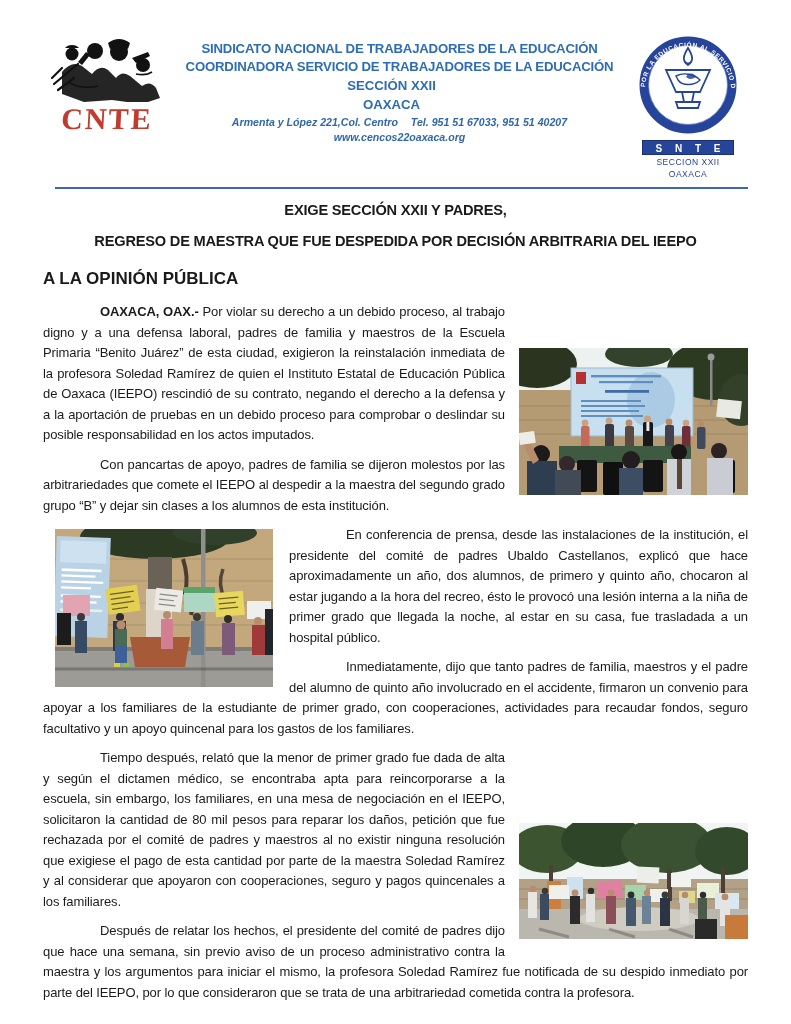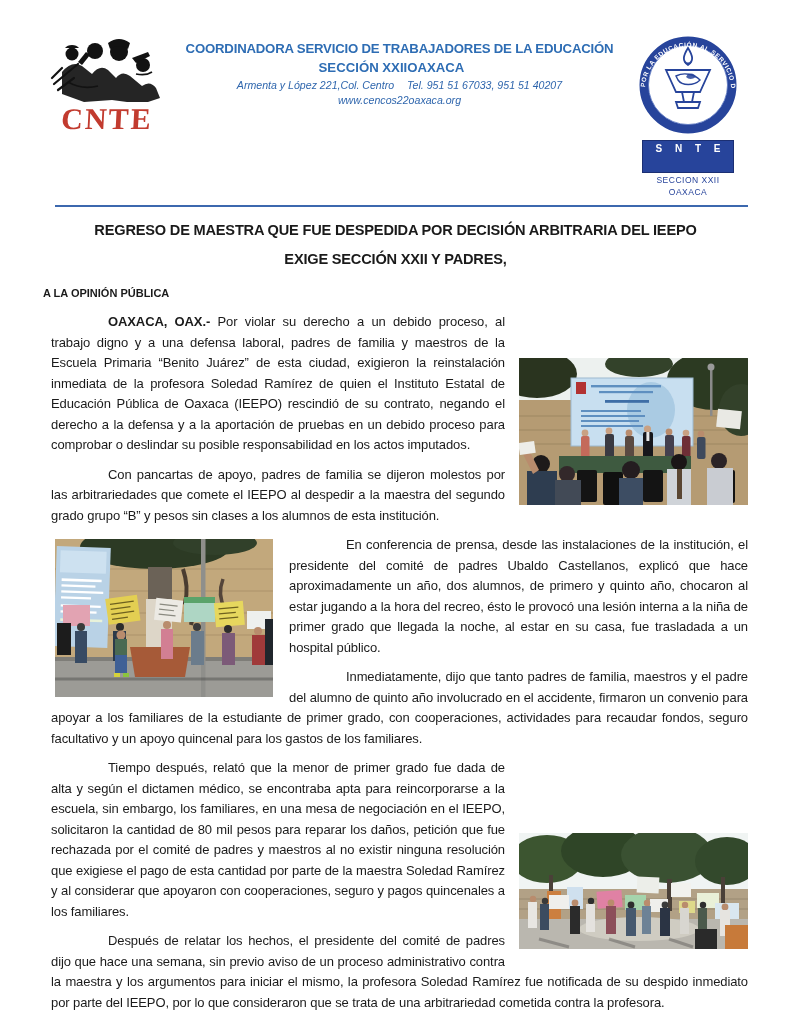--- a/index.html
+++ b/index.html
@@ -15,41 +15,41 @@
   }
   
   .letterhead{display:flex; align-items:flex-start;}
   .cnte-block{width:128px; flex:0 0 128px; text-align:center; padding-top:8px;}
   .cnte-word{
     font-weight:900; font-size:30px; line-height:26px; color:var(--cnte-red);
     letter-spacing:2px; transform:skewX(-3deg); font-family:"Liberation Serif","DejaVu Serif",serif;
   }
   .head-center{flex:1 1 auto; text-align:center; padding:10px 6px 0 6px; color:var(--header-blue);}
   .org-line{font-weight:bold; font-size:13.2px; line-height:18px; letter-spacing:-0.2px;}
-  .sec-row{display:flex; justify-content:center; padding:0 78px 0 62px; font-weight:bold; font-size:13.2px; line-height:19px;}
-  .addr-line{font-size:10.6px; font-weight:normal; font-style:italic; line-height:15px; color:#2f66ad; margin-top:1px;}
+  .sec-row{display:flex; justify-content:space-between; padding:0 78px 0 62px; font-weight:bold; font-size:13.2px; line-height:19px;flex-direction:column;}
+  .addr-line{font-size:10.6px; font-weight:bold; font-style:italic; line-height:15px; color:#2f66ad; margin-top:1px;}
   .addr-line span{margin:0 5px;}
   .snte-block{width:120px; flex:0 0 120px; text-align:center; padding-top:2px;}
   .snte-bar{
-    width:92px; height:33px; margin:0 auto; background:var(--snte-blue); color:#fff;
+    width:92px; height:15px; margin:0 auto; background:var(--snte-blue); color:#fff;
     font-weight:bold; font-size:10px; line-height:15px; letter-spacing:5px;
     border:1px solid #1b2f73; text-indent:5px;
   }
   .snte-sub{font-size:8.5px; font-weight:normal; color:var(--snte-blue); line-height:10px; margin-top:2px; letter-spacing:0.5px;}
   
   .rule{border:0; border-top:2px solid var(--rule-blue); margin:8px 0 0 12px;}
   .headline{
     text-align:center; font-weight:bold; font-size:14.6px; letter-spacing:-0.2px;
     color:var(--title-color); margin-top:13px;
   }
   .headline.second{margin-top:15px;}
-  .salutation{font-weight:bold; font-size:11px; color:var(--title-color); margin-top:20px;}
+  .salutation{font-weight:bold; font-size:17px; color:var(--title-color); margin-top:20px;}
   
   .article{margin-top:13px; font-size:13px; line-height:20.5px; letter-spacing:-0.1px;}
-  .article p{text-align:justify; text-indent:57px; margin:0 0 9px 8px;}
+  .article p{text-align:justify; text-indent:57px; margin:0 0 9px 0;}
   .article p .lead{font-weight:bold;}
   
   .photo{position:relative; overflow:hidden; background:#b59b73;}
   .photo svg{display:block;}
   .photo1{float:right; width:229px; height:147px; margin:46px 0 8px 14px;}
   .photo2{float:left; width:218px; height:158px; margin:4px 16px 8px 12px;}
   .photo3{float:right; width:229px; height:116px; margin:75px 0 8px 14px;}
 </style>
 </head>
 <body>
@@ -79,20 +79,21 @@
         </g>
         <g stroke="#121212" fill="none" stroke-width="1.6">
           <path d="M88,36 q10,2 16,-2"></path>
             <path d="M20,44 q14,8 30,4"></path>
         </g>
       </svg>
       <div class="cnte-word">CNTE</div>
     </div>
 
     <div class="head-center">
+      <div class="org-line">SINDICATO NACIONAL DE TRABAJADORES DE LA EDUCACIÓN</div>
       <div class="org-line">COORDINADORA SERVICIO DE TRABAJADORES DE LA EDUCACIÓN</div>
       <div class="sec-row">
         <span>SECCIÓN  XXII</span>
         <span>OAXACA</span>
       </div>
       <div class="addr-line">
         <span>Armenta y López  221,Col. Centro</span>
         <span>Tel. 951 51 67033, 951 51 40207</span>
         <span>www.cencos22oaxaca.org</span>
       </div>
@@ -120,22 +121,22 @@
         <path d="M56,42 q6,-2 8,3 q-6,4 -10,0 z" fill="#27449b" opacity="0.85"></path>
       </svg>
       <div class="snte-bar">S N T E</div>
       <div class="snte-sub">SECCION XXII</div>
       <div class="snte-sub">OAXACA</div>
     </div>
   </header>
 
   <hr class="rule">
 
+  <div class="headline">EXIGE SECCIÓN XXII Y PADRES,</div>
   <div class="headline second">REGRESO DE MAESTRA QUE FUE DESPEDIDA POR DECISIÓN ARBITRARIA DEL IEEPO</div>
-  <div class="headline">EXIGE SECCIÓN XXII Y PADRES,</div>
   <div class="salutation">A LA OPINIÓN PÚBLICA</div>
 
   <div class="article">
 
     <div class="photo photo1">
       <svg width="229" height="147" viewBox="0 0 229 147">
         <rect width="229" height="147" fill="#b59b73"></rect>
         <rect width="229" height="42" fill="#edf1ef"></rect>
         <g fill="none" stroke="rgba(60,45,25,0.18)" stroke-width="1">
           <path d="M0,58 H229 M0,72 H229 M0,86 H229"></path>
@@ -216,21 +217,21 @@
           <path d="M14,116 L4,96 L10,92 L20,112 Z" fill="#b98c6d"></path>
           <rect x="0" y="84" width="16" height="12" fill="#ededE8" transform="rotate(-8 8 90)"></rect>
           <circle cx="48" cy="116" r="8" fill="#33282a"></circle>
           <rect x="36" y="122" width="26" height="25" fill="#424a56"></rect>
         </g>
       </svg>
     </div>
 
     <p><span class="lead">OAXACA, OAX.-</span><span> Por violar su derecho a un debido proceso, al trabajo digno y a una defensa laboral, padres de familia y maestros de la Escuela Primaria “Benito Juárez” de esta ciudad, exigieron la reinstalación inmediata de la profesora Soledad Ramírez de quien el Instituto Estatal de Educación Pública de Oaxaca (IEEPO) rescindió de su contrato, negando el derecho a la defensa y a la aportación de pruebas en un debido proceso para comprobar o deslindar su posible responsabilidad  en los actos imputados.</span></p>
 
-    <p>Con pancartas de apoyo, padres de familia se dijeron molestos por las arbitrariedades que comete el IEEPO al despedir a la maestra del segundo grado grupo “B” y pesos sin clases a los alumnos de esta institución.</p>
+    <p>Con pancartas de apoyo, padres de familia se dijeron molestos por las arbitrariedades que comete el IEEPO al despedir a la maestra del segundo grado grupo “B” y dejar sin clases a los alumnos de esta institución.</p>
 
     <div class="photo photo2">
       <svg width="218" height="158" viewBox="0 0 218 158">
         <rect width="218" height="158" fill="#c2a87c"></rect>
         <g fill="none" stroke="rgba(80,60,35,0.18)" stroke-width="1">
           <path d="M0,30 H218 M0,52 H218 M0,74 H218 M0,96 H218"></path>
         </g>
         <ellipse cx="100" cy="8" rx="75" ry="22" fill="#2c3a24"></ellipse>
         <ellipse cx="160" cy="4" rx="42" ry="12" fill="#31402a"></ellipse>
         <path d="M128,30 q6,18 2,34 q10,8 6,22" stroke="#4a3c30" stroke-width="4" fill="none"></path>

